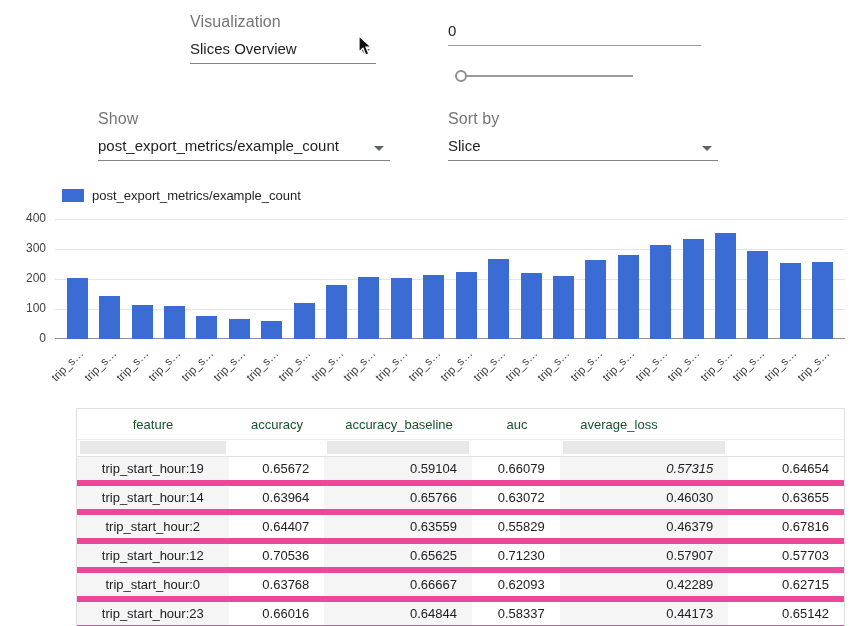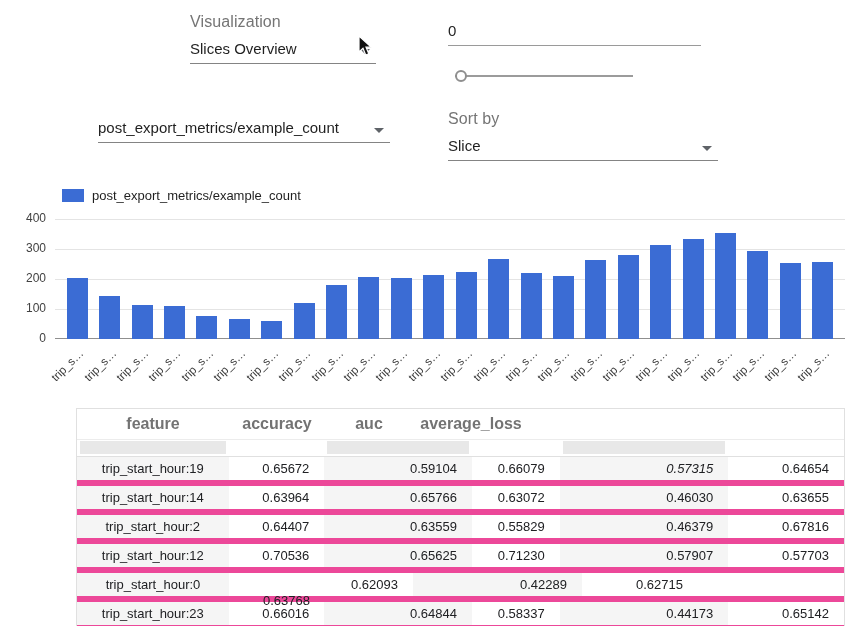--- a/index.html
+++ b/index.html
@@ -51,21 +51,21 @@
     white-space:nowrap;
   }
   
   .mtable {
     position:absolute; left:76px; top:408px; width:769px;
     border:1px solid #e0e0e0; background:#fff; font-size:13px;
   }
   .thr-row { display:flex; height:31px; align-items:center; border-bottom:1px solid #ececec; }
   .th {
     display:flex; align-items:center; justify-content:center; height:100%;
-    color:#737373; font-size:16px; cursor:pointer;font-weight:bold;
+    color:#14532d; font-size:13px; cursor:pointer;
   }
   .f-row { display:flex; height:17px; border-bottom:1px solid #e0e0e0; }
   .fcell { display:flex; height:100%; }
   .fbox { flex:1; margin:1px 3px 2px 3px; background:#e8e8e8; }
   .tr { display:flex; height:29px; border-bottom:6px solid #ec4899; }
   .td { display:flex; align-items:center; height:100%; color:#202124; }
   .td.feat { justify-content:center; }
   .td.num { justify-content:flex-end; padding-right:15px; }
   .td.shade { background:#f5f5f5; }
   .cursor-icon { position:absolute; left:357px; top:35px; z-index:20; }
@@ -90,20 +90,21 @@
 <div class="abs" style="left:448px; top:13px;">
   <input class="txt" style="width: 253px;" value="0">
 </div>
 
 <div class="slider" style="left:455px; top:69px; width:178px;">
   <div class="slider-track"></div>
   <div class="slider-thumb"></div>
 </div>
 
 <div class="abs" style="left:98px; top:110px;">
+  <div class="ctl-label">Show</div>
   <div class="dd" style="width:292px;">
     <span>post_export_metrics/example_count</span>
     <span class="caret"></span>
   </div>
 </div>
 
 <div class="abs" style="left:448px; top:110px;">
   <div class="ctl-label">Sort by</div>
   <div class="dd" style="width:270px;">
     <span>Slice</span>
@@ -178,20 +179,21 @@
       <div class="xlabel" style="left: 648.958px;">trip_s…</div>
       <div class="xlabel" style="left: 681.375px;">trip_s…</div>
       <div class="xlabel" style="left: 713.792px;">trip_s…</div>
     </div>
 </div>
 
 <div class="mtable">
   <div class="thr-row">
       <div class="th" style="width: 152px;">feature</div>
       <div class="th" style="width: 96px;">accuracy</div>
+      <div class="th" style="width: 148px;">accuracy_baseline</div>
       <div class="th" style="width: 88px;">auc</div>
       <div class="th" style="width: 116px;">average_loss</div>
     </div>
   <div class="f-row">
       <div class="fcell" style="width: 152px;">
         <div class="fbox"></div>
       </div>
       <div class="fcell" style="width: 96px;"></div>
       <div class="fcell" style="width: 148px;">
         <div class="fbox"></div>
@@ -230,21 +232,22 @@
       <div class="tr">
         <div class="td feat shade" style="width: 152px;">trip_start_hour:12</div>
         <div class="td num" style="width: 96px;">0.70536</div>
         <div class="td num shade" style="width: 148px;">0.65625</div>
         <div class="td num" style="width: 88px;">0.71230</div>
         <div class="td num shade" style="width: 169px;">0.57907</div>
         <div class="td num" style="width: 116px;">0.57703</div>
       </div>
       <div class="tr">
         <div class="td feat shade" style="width: 152px;">trip_start_hour:0</div>
-        <div class="td num" style="width: 96px; margin-top: 16px;">0.63768</div>
+        <div class="td num" style="width: 96px;">0.63768</div>
+        <div class="td num shade" style="width: 148px;">0.66667</div>
         <div class="td num" style="width: 88px;">0.62093</div>
         <div class="td num shade" style="width: 169px;">0.42289</div>
         <div class="td num" style="width: 116px;">0.62715</div>
       </div>
       <div class="tr">
         <div class="td feat shade" style="width: 152px;">trip_start_hour:23</div>
         <div class="td num" style="width: 96px;">0.66016</div>
         <div class="td num shade" style="width: 148px;">0.64844</div>
         <div class="td num" style="width: 88px;">0.58337</div>
         <div class="td num shade" style="width: 169px;">0.44173</div>

